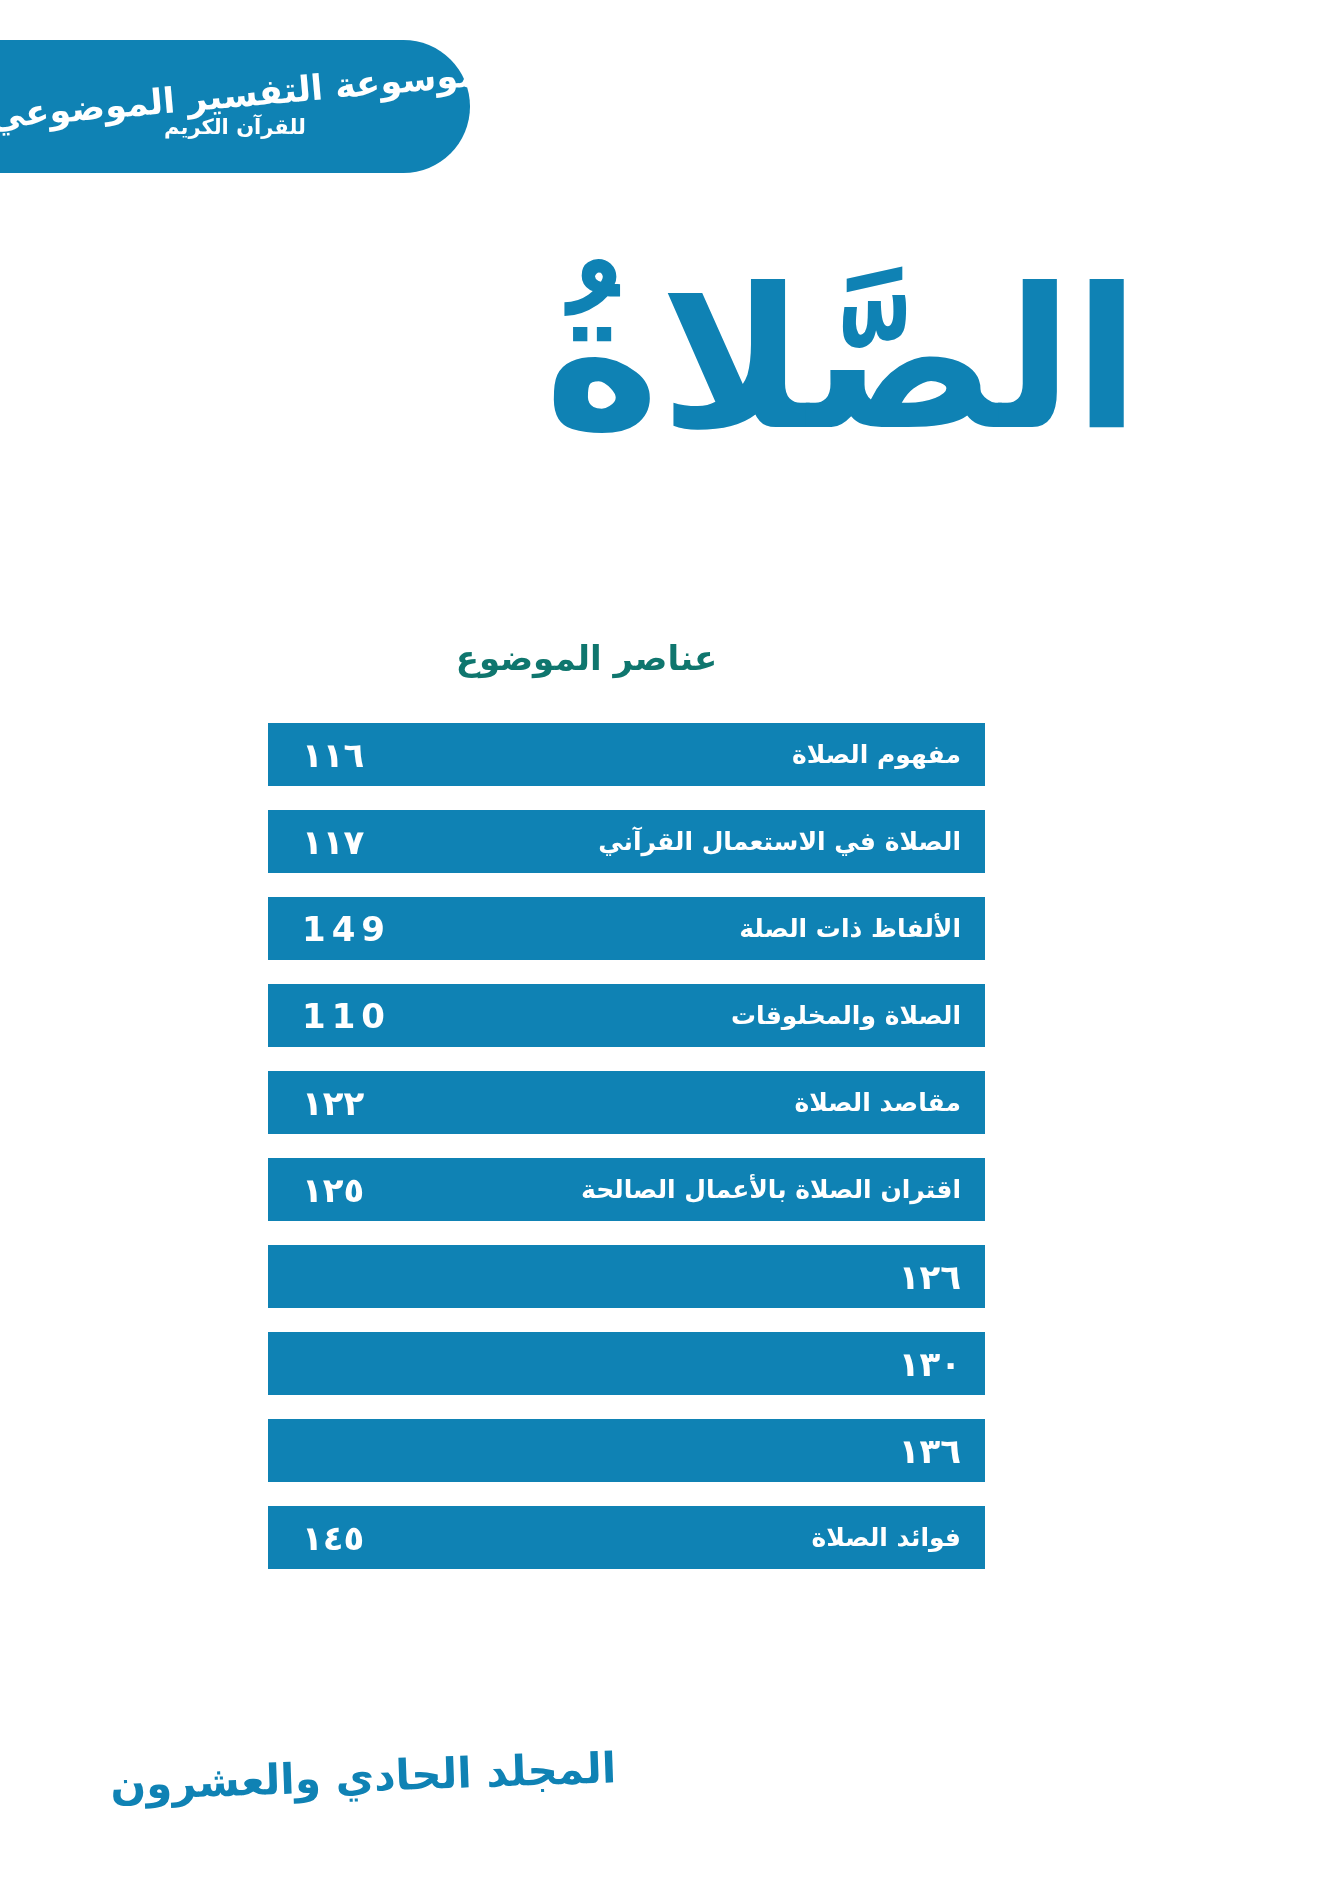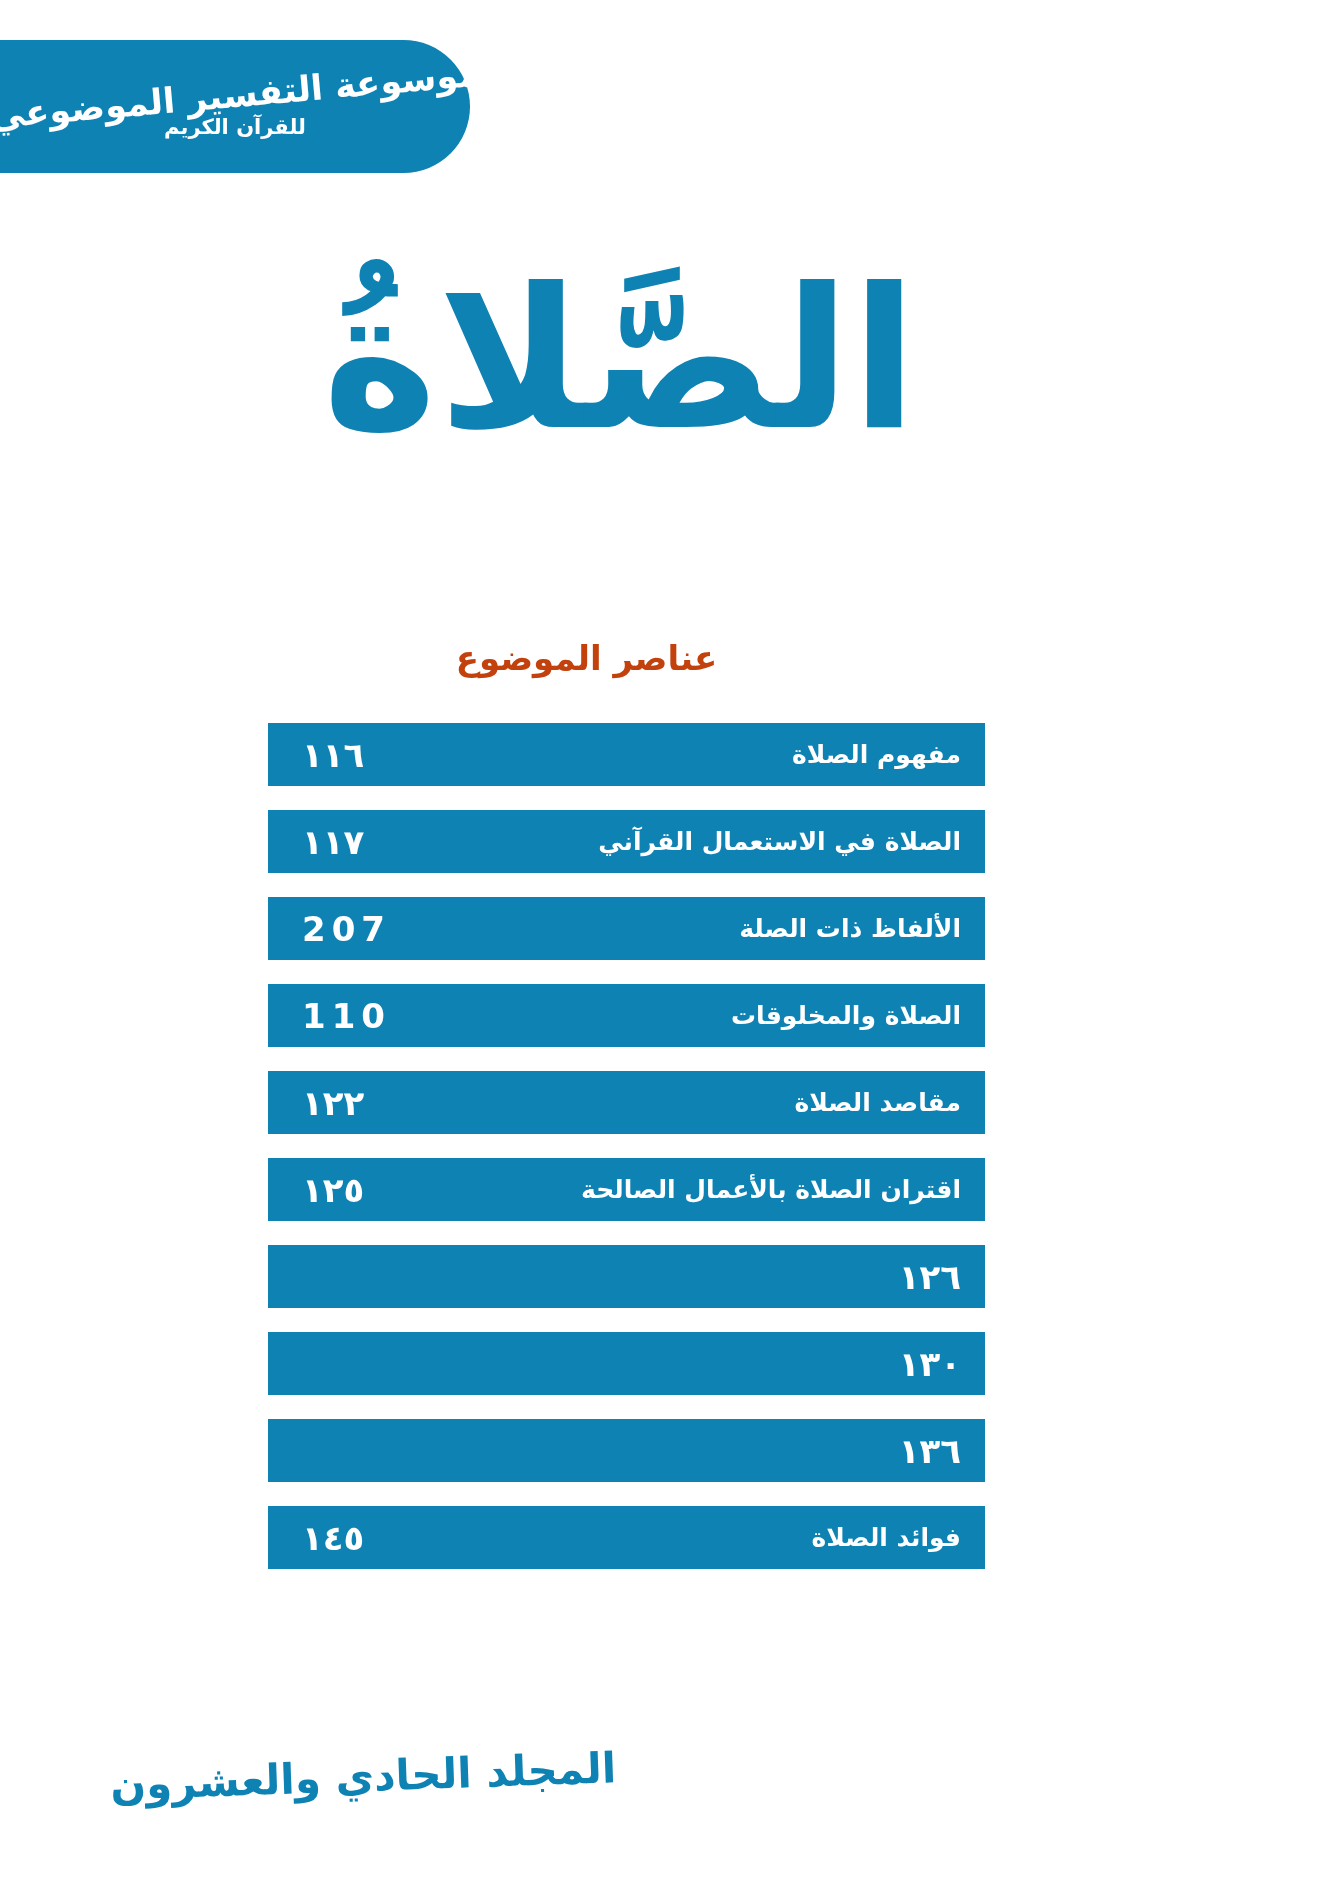--- a/index.html
+++ b/index.html
@@ -42,35 +42,34 @@
     margin-top: 0;
     white-space: nowrap;
   }
   
   .main-title {
     position: absolute;
     top: 200px;
     left: 100px;
     width: 1040px;
     height: 330px;
-    text-align: center;
     color: #0f82b4;
     font-size: 195px;
     font-weight: bold;
     line-height: 320px;
     white-space: nowrap;
   }
   
   .toc-heading {
     position: absolute;
     top: 638px;
     left: 228px;
     width: 717px;
     text-align: center;
-    color: #c2410c;
+    color: #0f766e;
     font-size: 34px;
     font-weight: bold;
     direction: rtl;
   }
   
   .toc-list {
     position: absolute;
     top: 723px;
     left: 268px;
     width: 717px;
@@ -126,21 +125,21 @@
   <div class="toc-row">
     <span class="toc-label">مفهوم الصلاة</span>
     <span class="toc-page">١١٦</span>
   </div>
   <div class="toc-row">
     <span class="toc-label">الصلاة في الاستعمال القرآني</span>
     <span class="toc-page">١١٧</span>
   </div>
   <div class="toc-row">
     <span class="toc-label">الألفاظ ذات الصلة</span>
-    <span class="toc-page">207</span>
+    <span class="toc-page">149</span>
   </div>
   <div class="toc-row">
     <span class="toc-label">الصلاة والمخلوقات</span>
     <span class="toc-page">110</span>
   </div>
   <div class="toc-row">
     <span class="toc-label">مقاصد الصلاة</span>
     <span class="toc-page">١٢٢</span>
   </div>
   <div class="toc-row">

